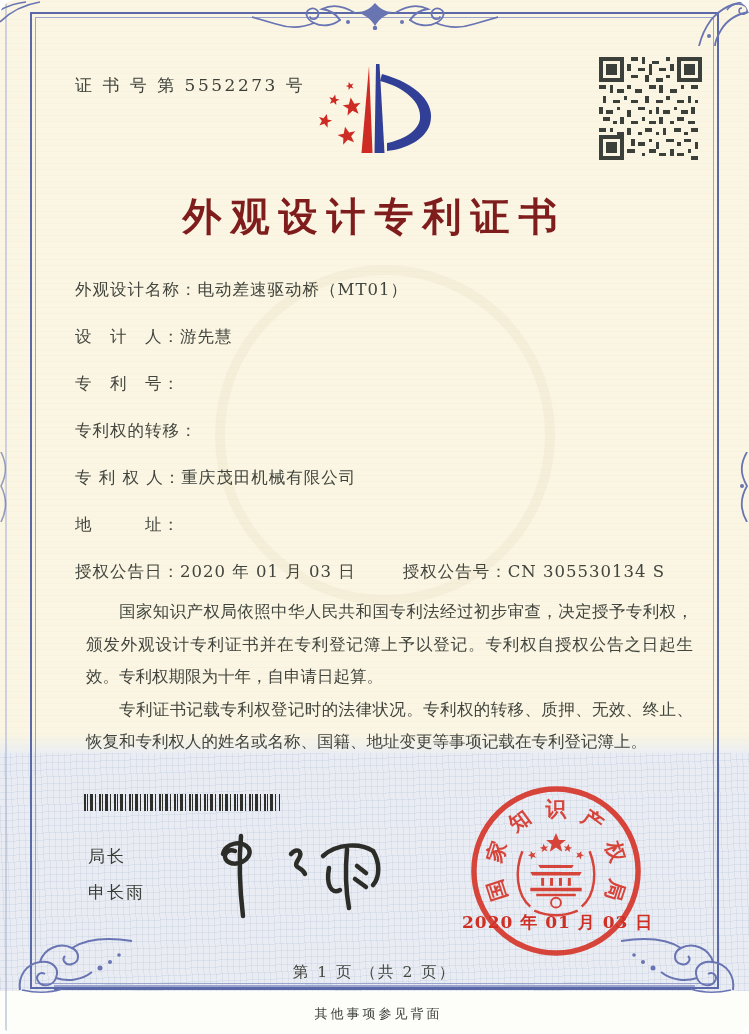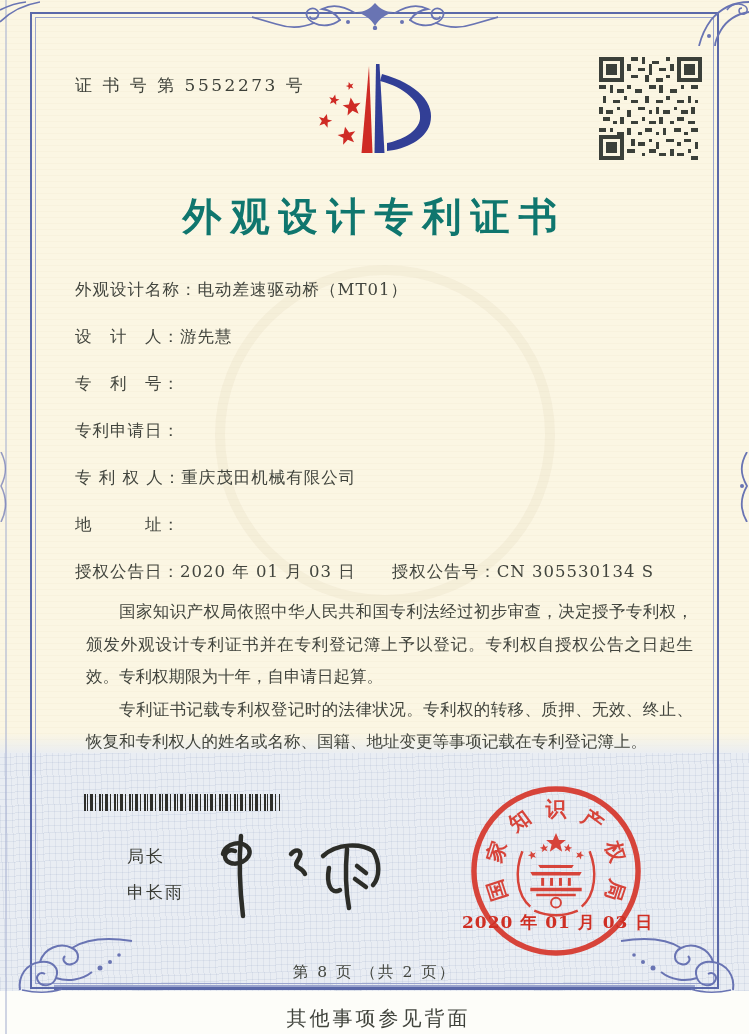--- a/index.html
+++ b/index.html
@@ -1,20 +1,21 @@
 <!DOCTYPE html>
 <html><head>
 <meta charset="utf-8">
 <style>
   html,body{margin:0;padding:0;background:#ffffff;}
   .photo{
     position:relative;width:749px;height:1034px;overflow:hidden;
     background:#fbf6e3;
     font-family:"DejaVu Serif","Liberation Serif",serif;
     color:#42453e;
+    border-radius:16px;
   }
   .photo::before{ 
     content:"";position:absolute;inset:0;pointer-events:none;
     background:repeating-linear-gradient(0deg, rgba(205,190,150,0.07) 0 1px, transparent 1px 6px);
   }
   .guilloche{
     position:absolute;left:0;right:0;top:753px;height:238px;
     background:
       repeating-linear-gradient(88deg, rgba(105,125,170,0.10) 0 1px, transparent 1px 6px),
       repeating-linear-gradient(-2deg, rgba(120,140,180,0.12) 0 1px, transparent 1px 7px),
@@ -36,51 +37,51 @@
   .watermark{position:absolute;left:215px;top:265px;width:320px;height:320px;border-radius:50%;
     border:10px solid rgba(200,180,135,0.10);}
 
   .ornament{position:absolute;pointer-events:none;}
 
   .cert-no{position:absolute;left:75px;top:74px;font-size:17px;letter-spacing:2.5px;color:#3d4039;}
   .logo{position:absolute;left:298px;top:38px;}
   .qr{position:absolute;left:599px;top:57px;width:103px;height:103px;}
 
   .title{position:absolute;left:0;right:0;top:190px;text-align:center;
-    font-size:39px;font-weight:bold;letter-spacing:9px;color:#0f766e;}
+    font-size:39px;font-weight:bold;letter-spacing:9px;color:#7f1d1d;}
 
   .fields{position:absolute;left:75px;top:279px;right:56px;font-size:16.5px;letter-spacing:1px;}
   .field-row{display:flex;line-height:21px;margin-bottom:26px;white-space:nowrap;}
   .field-label{flex:none;}
   .field-value{}
-  .grant-pair2{margin-left:36px;}
+  .grant-pair2{margin-left:47px;}
 
   .body-text{position:absolute;left:72px;right:56px;top:596px;
     font-size:16.5px;line-height:32.5px;text-align:justify;color:#42453e;margin-left:14px;}
   .body-text p{margin:0;text-indent:2em;}
 
   .barcode{position:absolute;left:84px;top:794px;width:196px;height:17px;
     background:repeating-linear-gradient(90deg,
       #2e2e2a 0 2px, transparent 2px 3px,
       #2e2e2a 3px 4px, transparent 4px 6px,
       #2e2e2a 6px 9px, transparent 9px 11px,
       #2e2e2a 11px 12px, transparent 12px 15px);}
 
-  .signer{position:absolute;left:88px;top:845px;font-size:17px;color:#3a3c36;letter-spacing:2px;margin-left:39px;}
+  .signer{position:absolute;left:88px;top:845px;font-size:17px;color:#3a3c36;letter-spacing:2px;}
   .signer div{margin-bottom:13px;}
   .signature{position:absolute;left:205px;top:828px;}
 
   .seal{position:absolute;left:467px;top:782px;}
   .seal-date{position:absolute;left:462px;top:911px;width:170px;text-align:center;
     font-size:17px;color:#cf2f24;letter-spacing:1px;font-weight:bold;white-space:nowrap;}
 
   .page-info{position:absolute;left:0;right:0;top:962px;text-align:center;
     font-size:15.5px;letter-spacing:2px;color:#42453e;}
   .back-note{position:absolute;left:0;right:0;top:1005px;text-align:center;
-    font-size:20px;letter-spacing:3px;color:#3f423b;margin-left:8px;}
+    font-size:13px;letter-spacing:3px;color:#3f423b;margin-left:8px;}
 </style>
 </head>
 <body>
 
 <div class="photo">
 
   <div class="guilloche-fade"></div>
   <div class="guilloche"></div>
   <div class="bottom-strip"></div>
   <div class="edge-line"></div>
@@ -205,21 +206,21 @@
       <span class="field-value">电动差速驱动桥（MT01）</span>
     </div>
     <div class="field-row">
       <span class="field-label">设　计　人：</span>
       <span class="field-value">游先慧</span>
     </div>
     <div class="field-row">
       <span class="field-label">专　利　号：</span>
     </div>
     <div class="field-row">
-      <span class="field-label">专利申请日：</span>
+      <span class="field-label">专利权的转移：</span>
     </div>
     <div class="field-row">
       <span class="field-label">专 利 权 人：</span>
       <span class="field-value">重庆茂田机械有限公司</span>
     </div>
     <div class="field-row">
       <span class="field-label">地　　　址：</span>
     </div>
     <div class="field-row">
       <span class="field-label">授权公告日：</span>
@@ -286,16 +287,16 @@
           <rect x="12" y="5" width="3" height="8"></rect>
           <path d="M-26,15 h52 v3.5 h-52 Z"></path>
           <path d="M-20,21 h40 v2.5 h-40 Z"></path>
         </g>
         <circle cx="0" cy="30" r="5" fill="none" stroke="#d6362b" stroke-width="2"></circle>
       </g>
     </g>
   </svg>
   <div class="seal-date">2020 年 01 月 03 日</div>
 
-  <div class="page-info">第 8 页 （共 2 页）</div>
+  <div class="page-info">第 1 页 （共 2 页）</div>
   <div class="back-note">其他事项参见背面</div>
 
 </div>
 
 </body></html>

